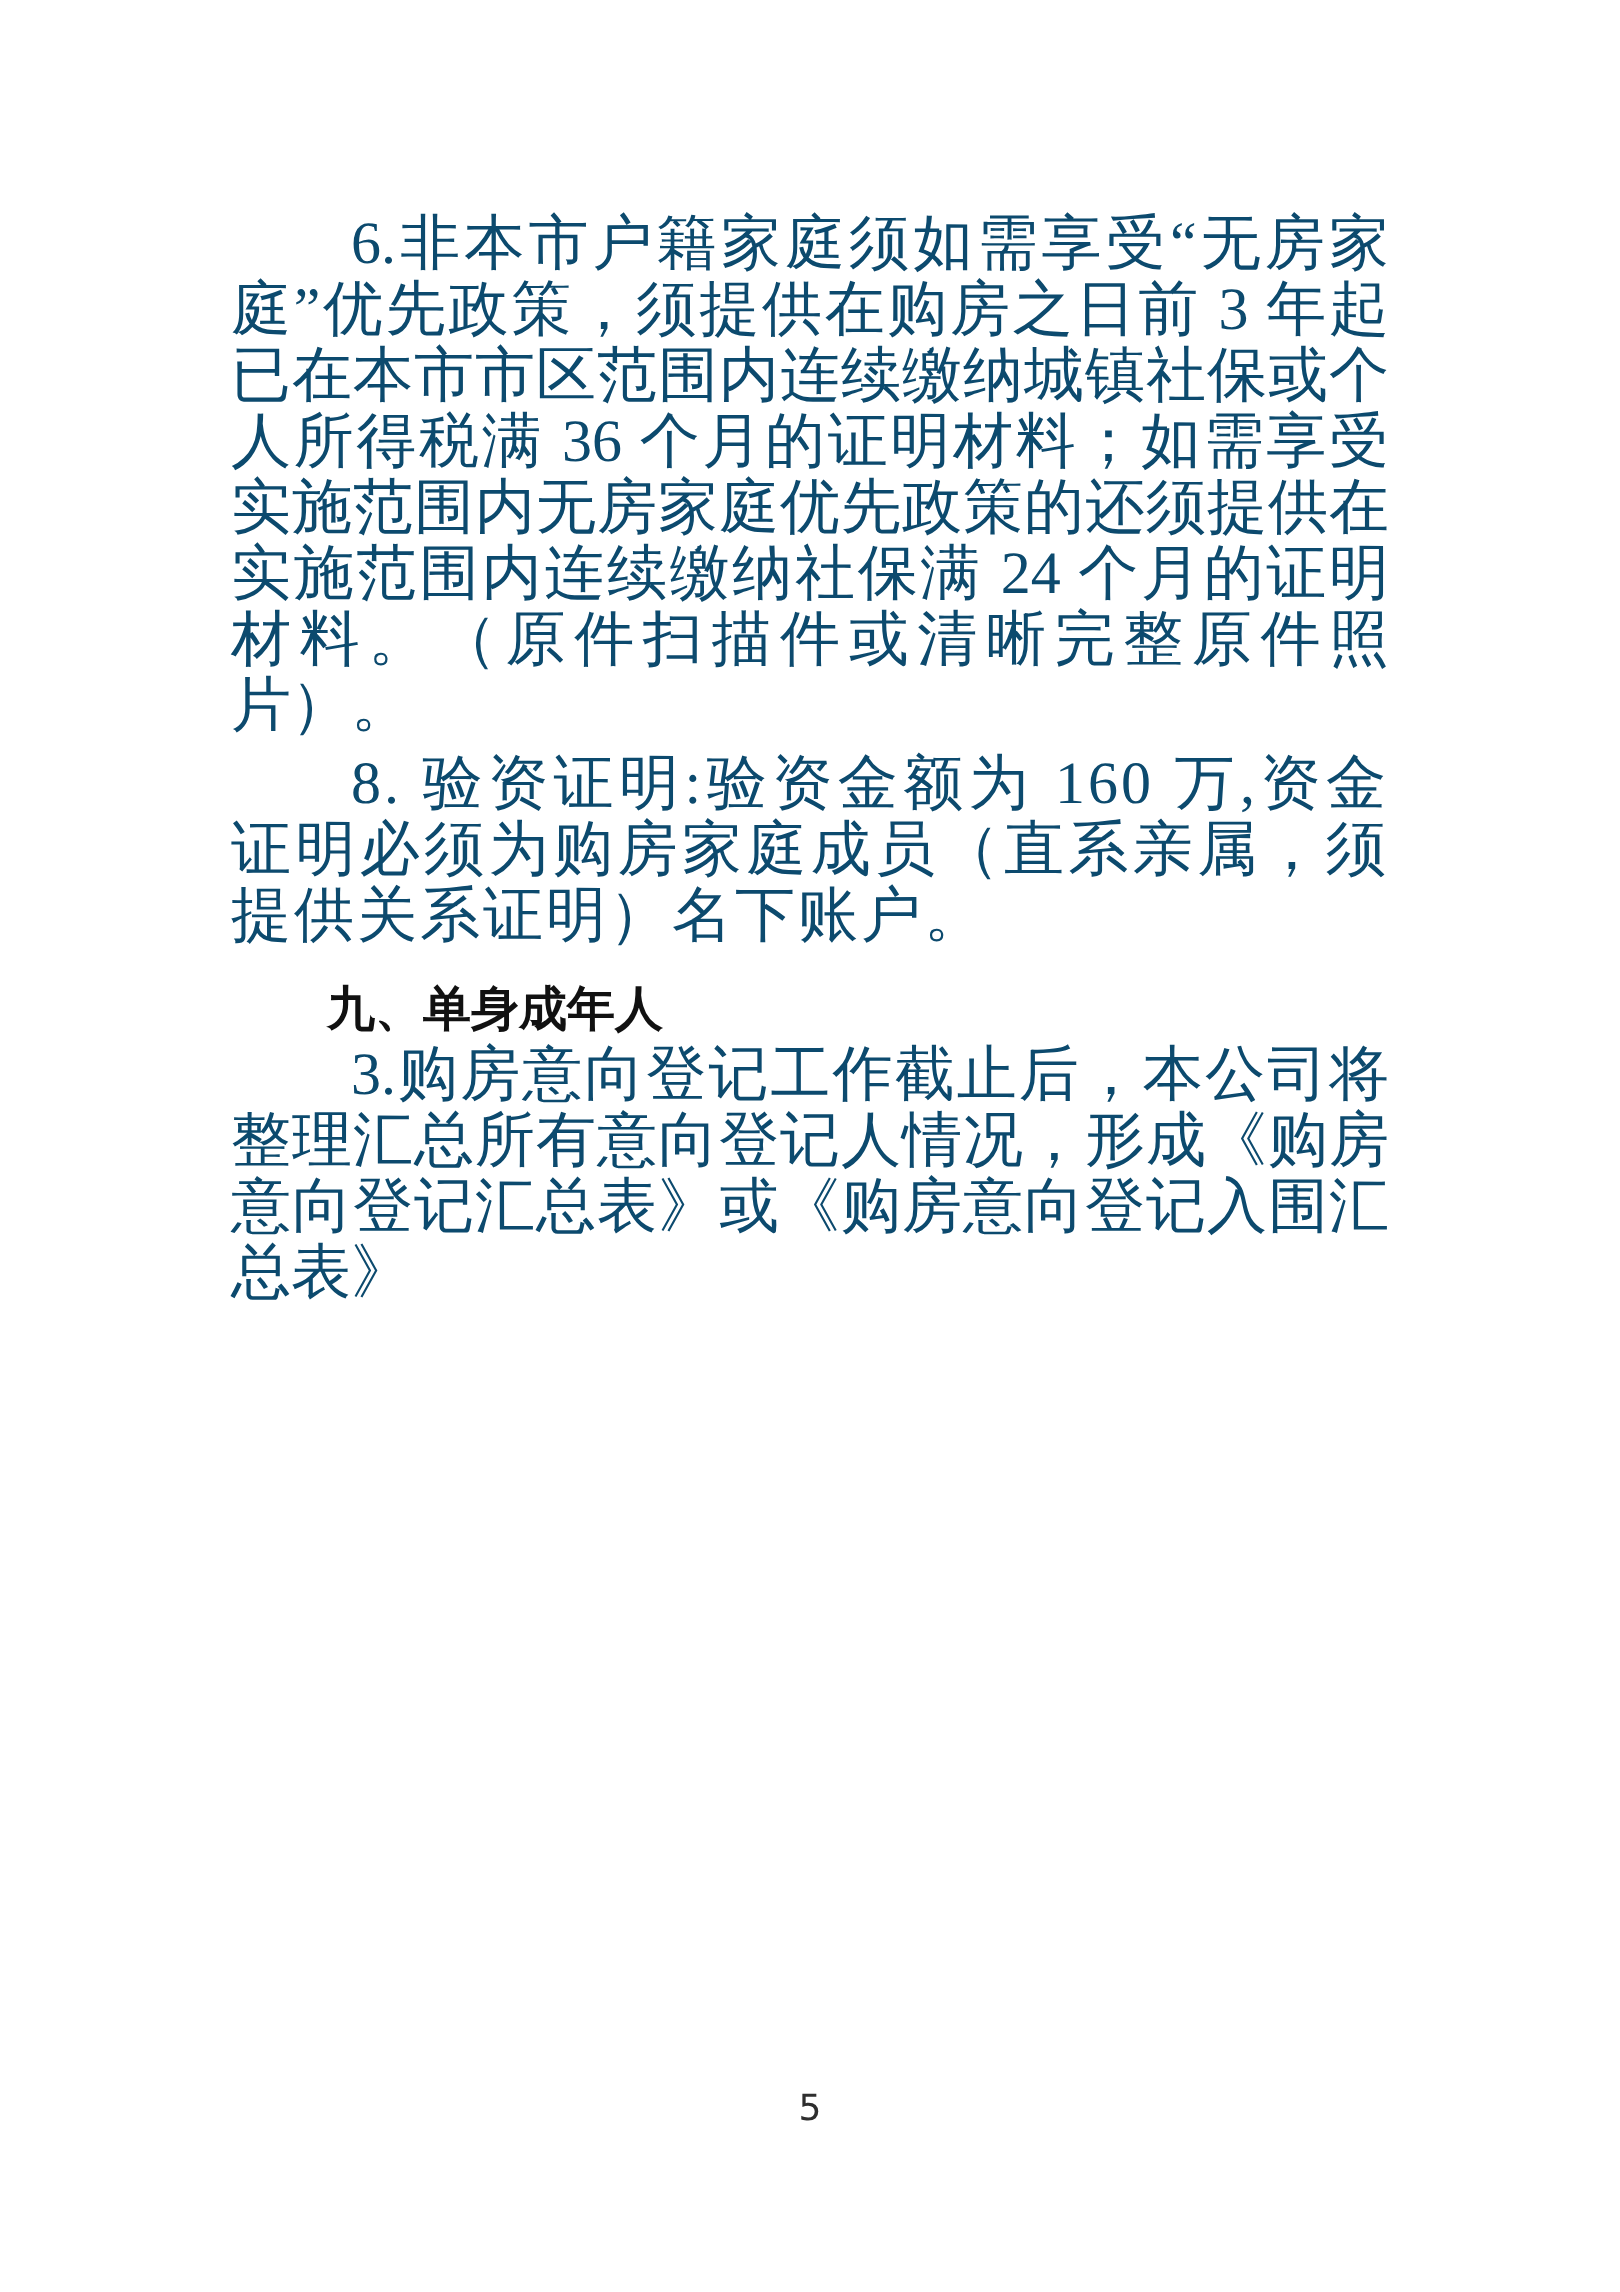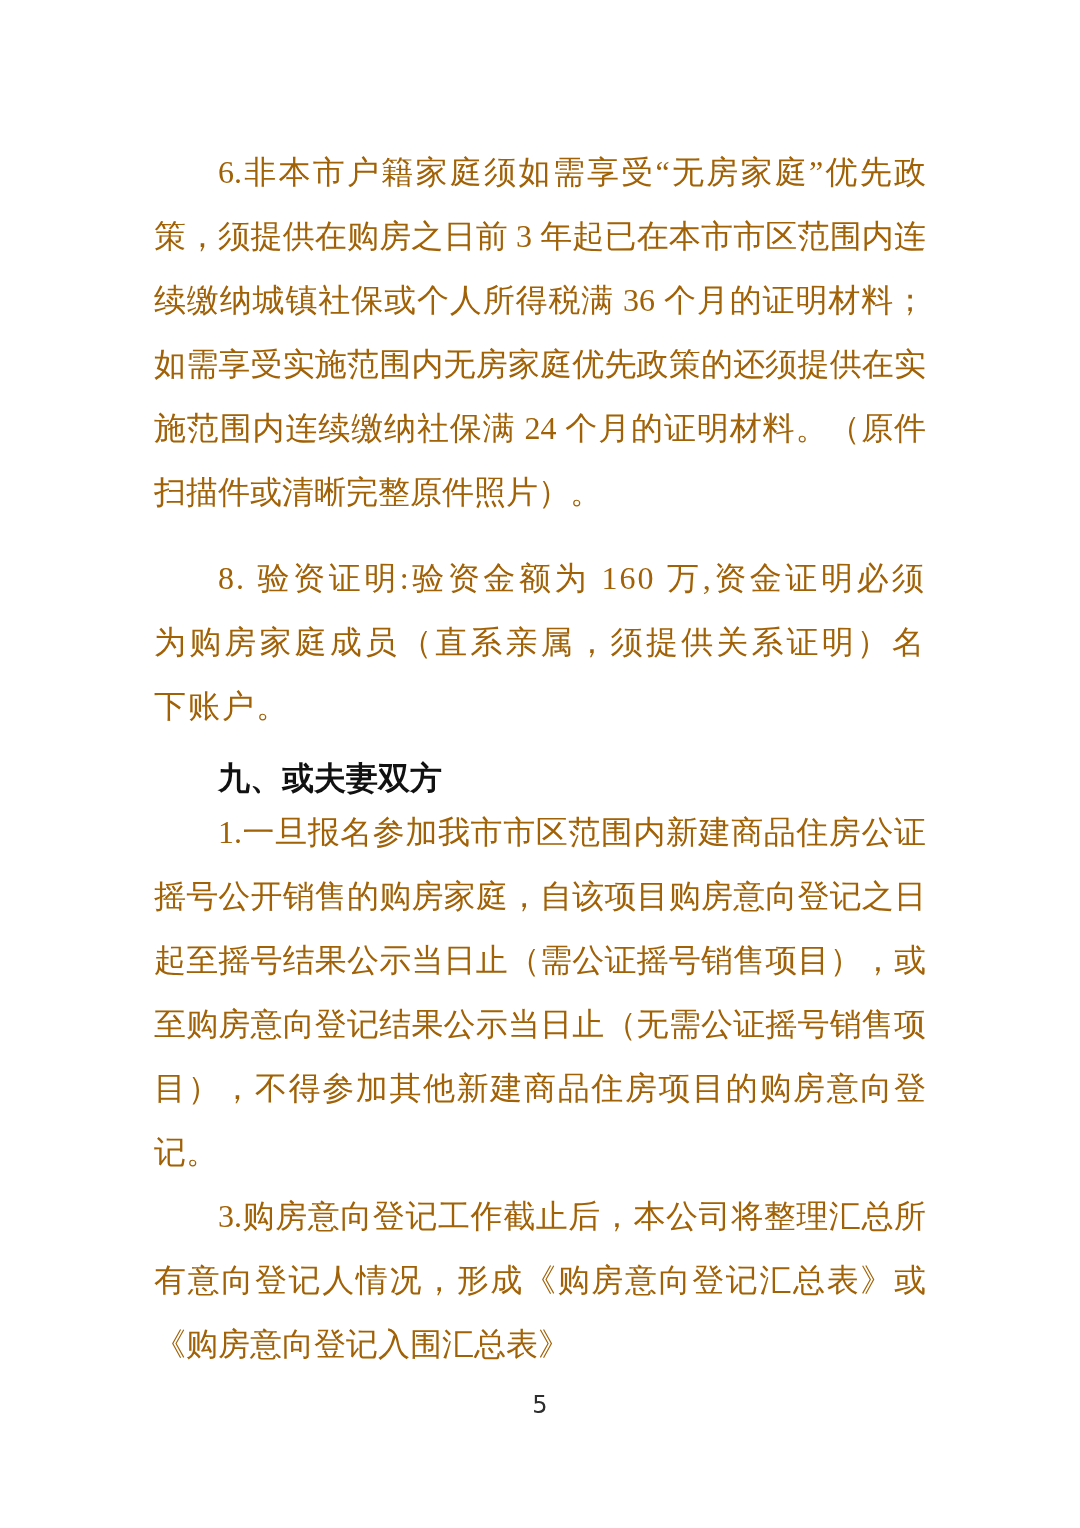--- a/index.html
+++ b/index.html
@@ -21,32 +21,32 @@
     background: #ffffff;
   }
   .content {
     position: absolute;
     left: 154px;
     top: 140px;
     width: 772px;
   }
   .para {
     margin: 0;
-    font-size: 32px;
-    line-height: 64px;
-    color: #a16207;
+    font-size: 40px;
+    line-height: 44px;
+    color: #0c4a6e;
     text-align: justify;
     text-justify: inter-ideograph;
     word-break: break-all;
   }
   .indent {
     text-indent: 2em;
   }
   .mt-small {
-    margin-top: 22px;
+    margin-top: 8px;
   }
   .spaced {
     letter-spacing: 2px;
   }
   .heading {
     margin: 18px 0 0 0;
     font-size: 32px;
     line-height: 44px;
     font-weight: 700;
     color: #111111;
@@ -69,23 +69,22 @@
 
 <div class="page">
   <div class="content">
 
     <p class="para indent">6.非本市户籍家庭须如需享受“无房家庭”优先政策，须提供在购房之日前 3 年起已在本市市区范围内连续缴纳城镇社保或个人所得税满 36 个月的证明材料；如需享受实施范围内无房家庭优先政策的还须提供在实施范围内连续缴纳社保满 24 个月的证明材料。（原件扫描件或清晰完整原件照片）。</p>
 
 
 
     <p class="para indent mt-small spaced">8. 验资证明:验资金额为 160 万,资金证明必须为购房家庭成员（直系亲属，须提供关系证明）名下账户。</p>
 
-    <h2 class="heading">九、或夫妻双方</h2>
+    <h2 class="heading">九、单身成年人</h2>
 
-    <p class="para indent">1.一旦报名参加我市市区范围内新建商品住房公证摇号公开销售的购房家庭，自该项目购房意向登记之日起至摇号结果公示当日止（需公证摇号销售项目），或至购房意向登记结果公示当日止（无需公证摇号销售项目），不得参加其他新建商品住房项目的购房意向登记。</p>
 
 
     <p class="para indent">3.购房意向登记工作截止后，本公司将整理汇总所有意向登记人情况，形成《购房意向登记汇总表》或《购房意向登记入围汇总表》</p>
 
   </div>
 
   <div class="page-number">5</div>
 </div>
 
 </body></html>

